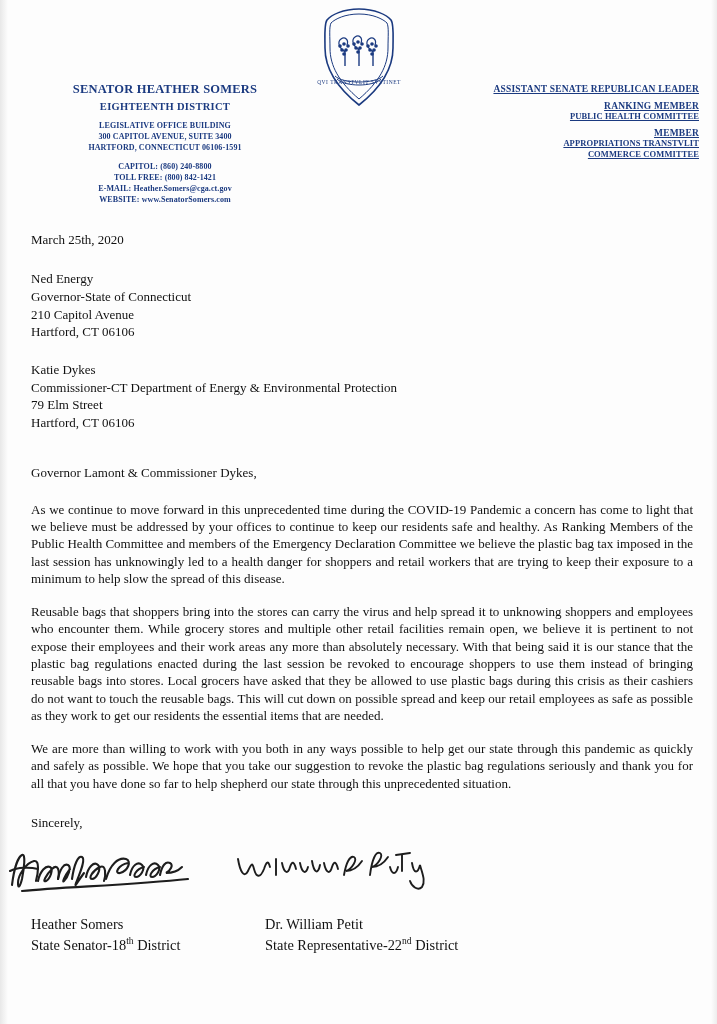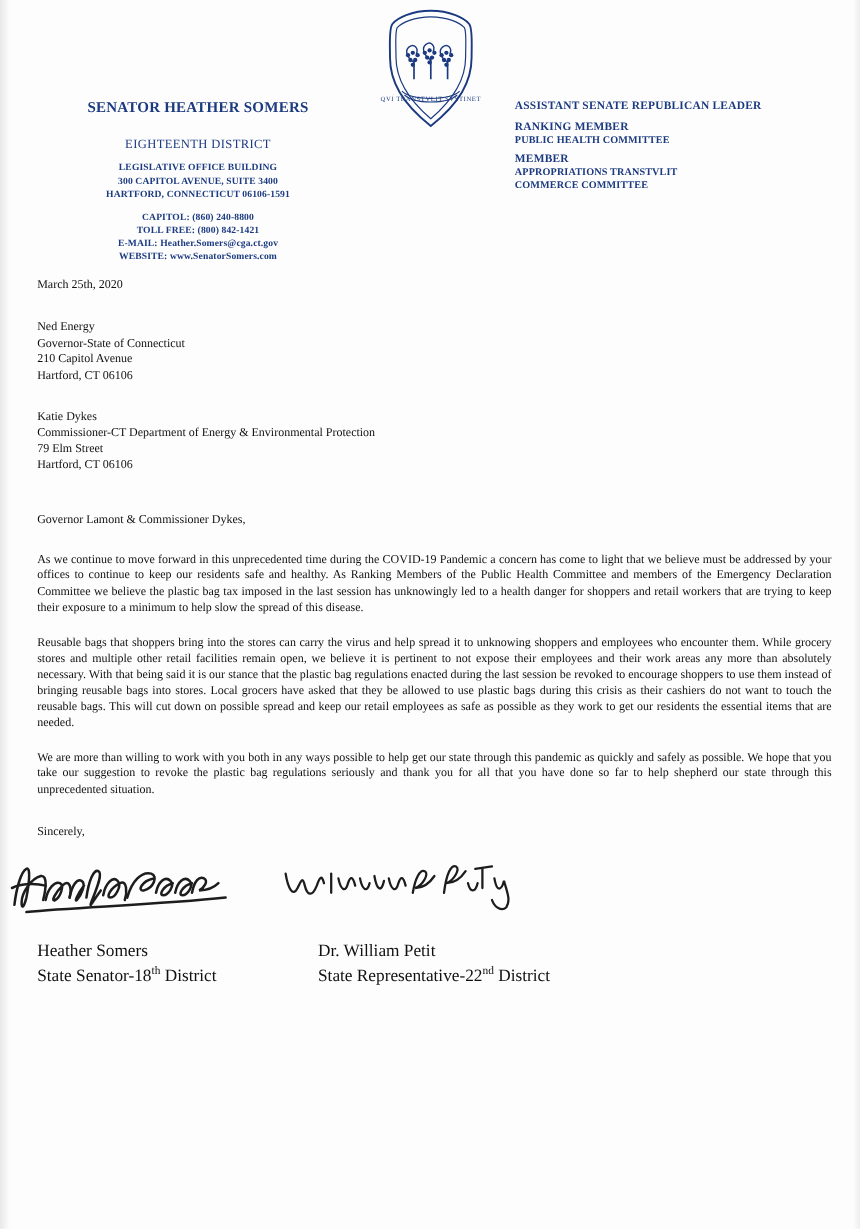--- a/index.html
+++ b/index.html
@@ -72,23 +72,23 @@
   }
   .left-block .name {
     font-family: "Liberation Serif", serif;
     font-weight: bold;
     font-size: 12.5px;
     letter-spacing: 0.2px;
     text-align: center;
   }
   .left-block .district {
     font-size: 10.5px;
-    font-weight: normal;
+    font-weight: bold;
     letter-spacing: 0.3px;
-    margin-top: 18px;
+    margin-top: 4px;
   }
   .left-block .addr {
     font-size: 8px;
     font-weight: bold;
     margin-top: 9px;
     line-height: 1.35;
     letter-spacing: 0.1px;
   }
   .left-block .contact {
     font-size: 8px;
@@ -96,22 +96,23 @@
     margin-top: 9px;
     line-height: 1.35;
     letter-spacing: 0.1px;
   }
 
   .right-block {
     position: absolute;
     right: 18px;
     top: 84px;
     width: 270px;
-    text-align: left;
+    text-align: right;
     color: #1b3a80;
+    text-decoration: underline;
   }
   .right-block .asrl {
     font-size: 9.5px;
     font-weight: bold;
     letter-spacing: 0.2px;
   }
   .right-block .role {
     font-size: 9.5px;
     font-weight: bold;
     margin-top: 7px;
@@ -126,21 +127,21 @@
   .right-block .role2 {
     font-size: 9.5px;
     font-weight: bold;
     margin-top: 6px;
     letter-spacing: 0.2px;
   }
 
   
   .body-wrap {
     padding: 0 24px 0 31px;
-    font-size: 10px;
+    font-size: 13px;
     line-height: 1.32;
   }
   .date {
     margin-top: 16px;
     margin-bottom: 22px;
   }
   .addr-block {
     margin-bottom: 20px;
     line-height: 1.36;
   }

